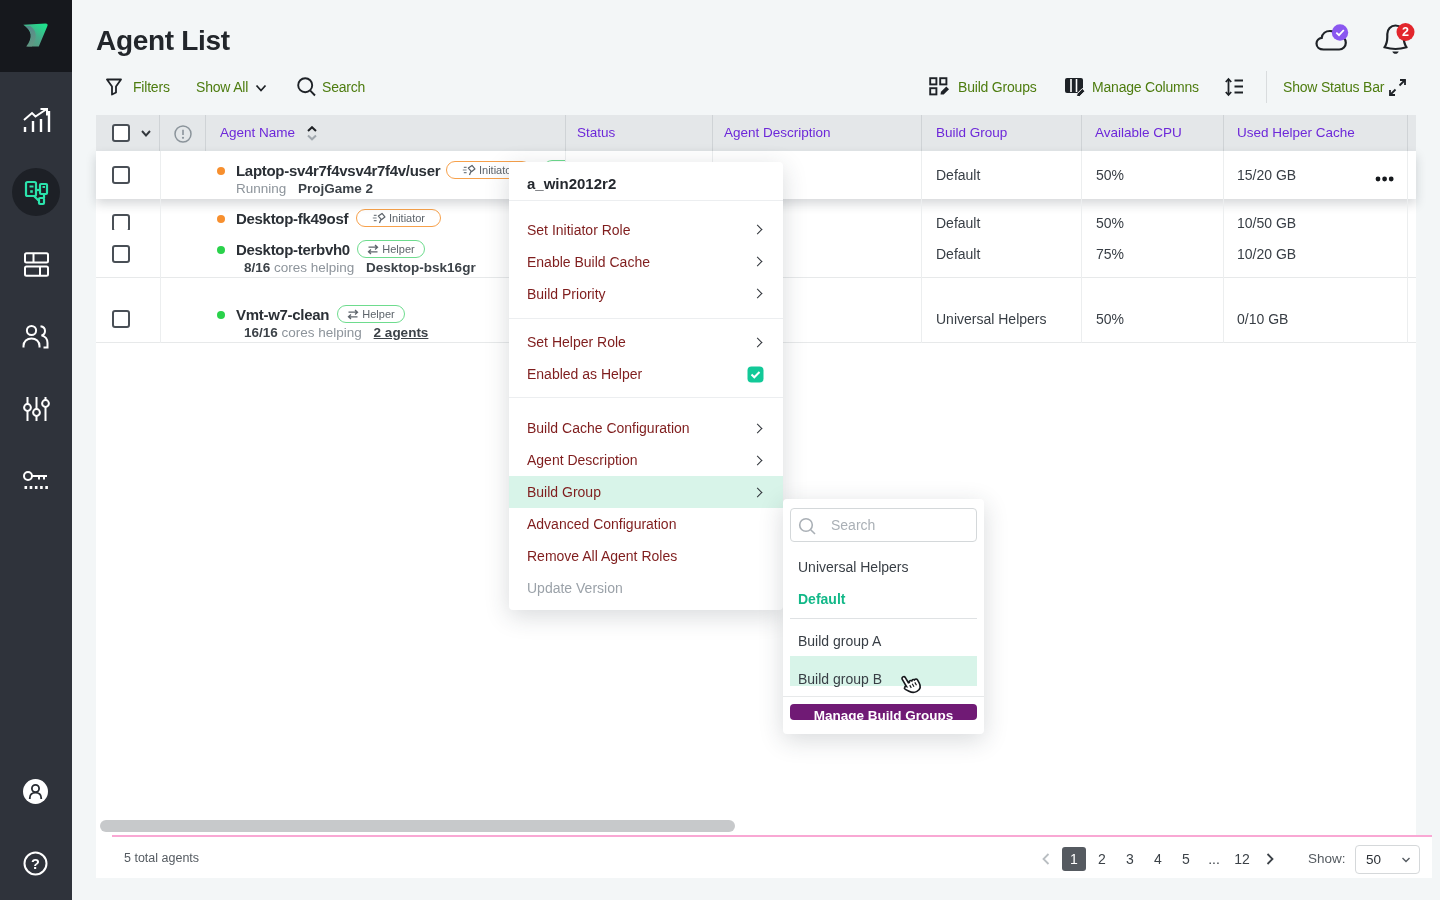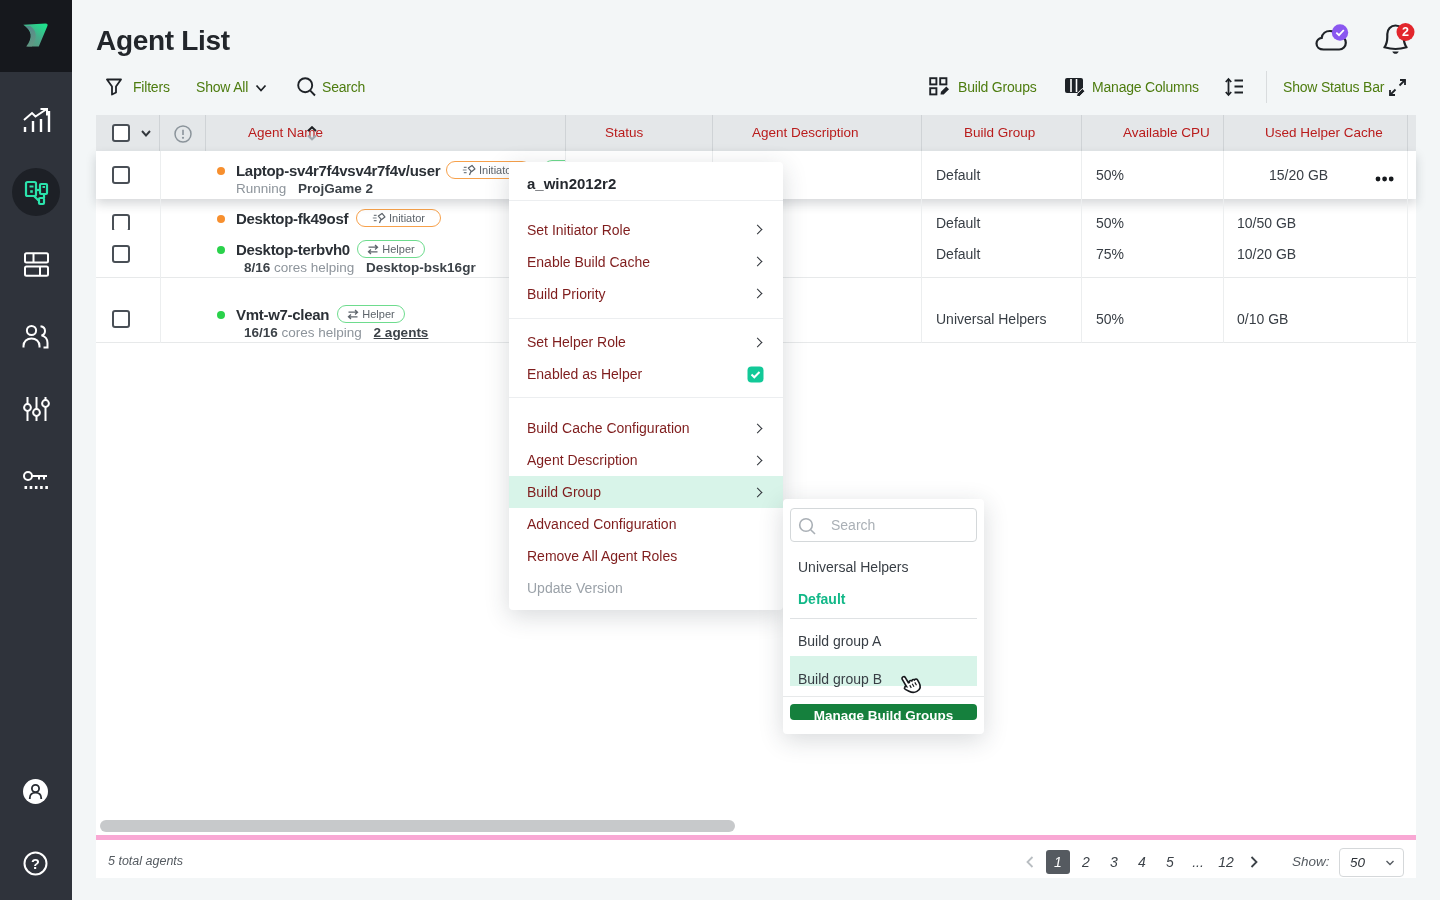--- a/index.html
+++ b/index.html
@@ -15,21 +15,21 @@
 
 
 #title { position:absolute; left:96px; top:25px; font-size:28px; font-weight:bold; color:#22262b; letter-spacing:-0.3px; }
 
 
 .tbtext { font-size:14px; color:#4d7c0f; letter-spacing:-0.2px; }
 
 
 #card { position:absolute; left:96px; top:115px; width:1320px; height:763px; background:#fff; }
 #thead { position:absolute; left:0; top:0; width:1320px; height:36px; background:#e4e7e9; }
-.th { position:absolute; top:0; height:36px; line-height:36px; font-size:13.5px; color:#b91c1c;margin-left:28px; }
+.th { position:absolute; top:0; height:36px; line-height:36px; font-size:13.5px; color:#6d28d9; }
 .colsep { position:absolute; top:0; width:1px; height:36px; background:#cfd3d6; }
 .hcb { position:absolute; left:16px; top:9px; width:18px; height:18px; border:2px solid #494f56; border-radius:3px; background:#fff; }
 .rcb { position:absolute; left:16px; top:15px; width:18px; height:18px; border:2px solid #494f56; border-radius:3px; background:#fff; }
 .row { position:absolute; left:0; width:1320px; height:48px; background:#fff; border-bottom:1px solid #e7e9ea; }
 .rowsep { position:absolute; width:1px; background:#eceeef; }
 .dot { position:absolute; width:8px; height:8px; border-radius:50%; }
 .name { position:absolute; left:140px; top:11px; font-size:15px; font-weight:bold; color:#2b3036; letter-spacing:-0.3px; }
 .sub { position:absolute; left:140px; top:30px; font-size:13.5px; color:#8d949b; }
 .sub b { color:#3c4248; font-weight:bold;padding-left:8px; }
 .badge { position:absolute; height:18px; border-radius:9px; border:1.5px solid; display:flex; align-items:center; justify-content:center; font-size:11px; color:#5d646b; background:#fff; }
@@ -50,26 +50,26 @@
 .mi.hl { background:#d8f4e9; }
 .mi.dis { color:#9ba2a9; }
 .chev { width:7px; height:7px; border-right:1.6px solid #2f343a; border-bottom:1.6px solid #2f343a; transform:rotate(-45deg); }
 
 
 #submenu { position:absolute; left:783px; top:499px; width:201px; height:235px; background:#fff; border-radius:4px; box-shadow:0 6px 24px rgba(40,50,60,0.18); z-index:21; }
 #searchbox { position:absolute; left:7px; top:9px; width:187px; height:34px; border:1px solid #d4d8da; border-radius:4px; }
 #searchbox span { position:absolute; left:40px; top:8px; font-size:14px; color:#aab0b6; }
 .si { position:absolute; left:15px; font-size:14px; color:#383e45; }
 #subhl { position:absolute; left:7px; top:157px; width:187px; height:30px; background:#d8f4e9; }
-#subbtn { position:absolute; left:7px; top:205px; width:187px; height:16px; background:#15803d; border-radius:4px; color:#fff; font-size:13.5px; font-weight:bold; text-align:center; line-height:24px; }
+#subbtn { position:absolute; left:7px; top:205px; width:187px; height:16px; background:#701a75; border-radius:4px; color:#fff; font-size:13.5px; font-weight:bold; text-align:center; line-height:24px; }
 #subsep { position:absolute; left:0; top:197px; width:201px; height:1px; background:#e7e9ea; }
 #subsep2 { position:absolute; left:7px; top:119px; width:187px; height:1px; background:#dfe2e4; }
 
 
-#footer { position:absolute; left:0px; top:720px; width:1320px; height:43px; background:#fff; border-top:5px solid #f9a8d4;font-style:italic; }
+#footer { position:absolute; left:16px; top:720px; width:1320px; height:43px; background:#fff; border-top:2px solid #f9a8d4; }
 .pg { position:absolute; top:10px; width:24px; height:24px; text-align:center; line-height:24px; font-size:14px; color:#3c4248; }
 #scrollbar { position:absolute; left:4px; top:705px; width:635px; height:12px; border-radius:6px; background:#c7c9cb; }
 </style>
 </head>
 <body>
 
 <div id="sidebar">
   <div id="logo">
     <svg width="72" height="72" viewBox="0 0 72 72">
       <defs>
@@ -284,21 +284,21 @@
           <g stroke="#5d646b" stroke-width="1.25" fill="none" stroke-linejoin="round">
             <path d="M6.4 4.1 L10 1.4 L12.9 4.9 L9.4 7.7 Z"></path>
             <path d="M7.5 11 L8.9 7.5"></path>
           </g>
         </svg>
       Initiator</div>
     <div class="badge green" style="left:447px; top:9px; width:22px; border-right:none; border-radius:9px 0 0 9px;"></div>
     <div class="sub"><span>Running </span><b>ProjGame 2</b></div>
     <div class="cell" style="left:840px;">Default</div>
     <div class="cell" style="left:1000px;">50%</div>
-    <div class="cell" style="left:1141px;margin-left:32px;">15/20 GB</div>
+    <div class="cell" style="left:1141px;">15/20 GB</div>
     <svg class="abs" style="left:1279px; top:25px;" width="22" height="6" viewBox="0 0 22 6">
         <circle cx="3" cy="3" r="2.4" fill="#16191d"></circle>
         <circle cx="9.6" cy="3" r="2.4" fill="#16191d"></circle>
         <circle cx="16.2" cy="3" r="2.4" fill="#16191d"></circle>
       </svg>
   </div>
 
   <div class="row" style="top:84px;">
     <div class="rcb"></div>
     <div class="dot" style="left:121px; top:16px; background:#f78f2e;"></div>

